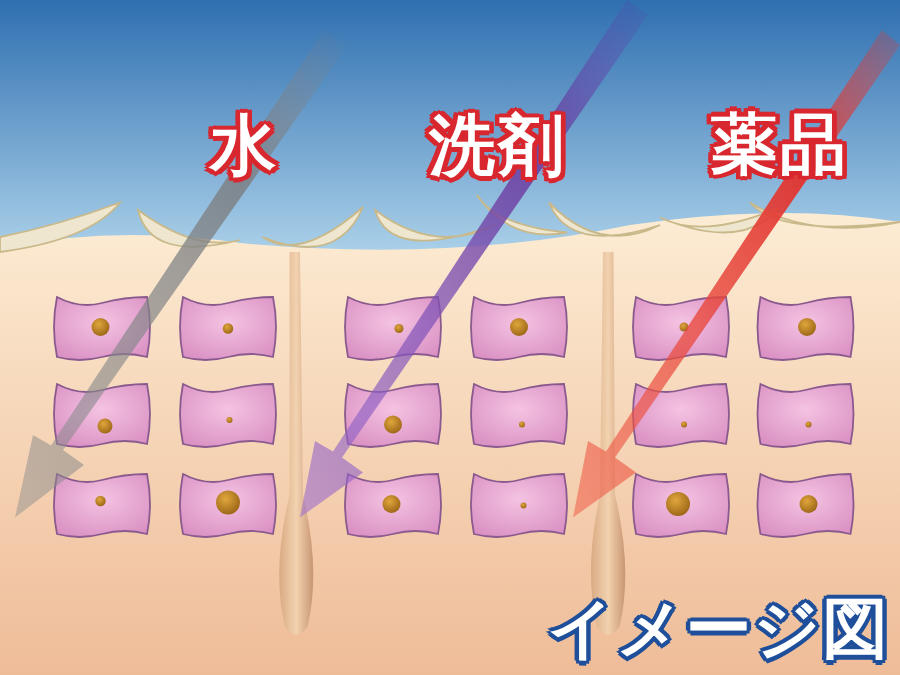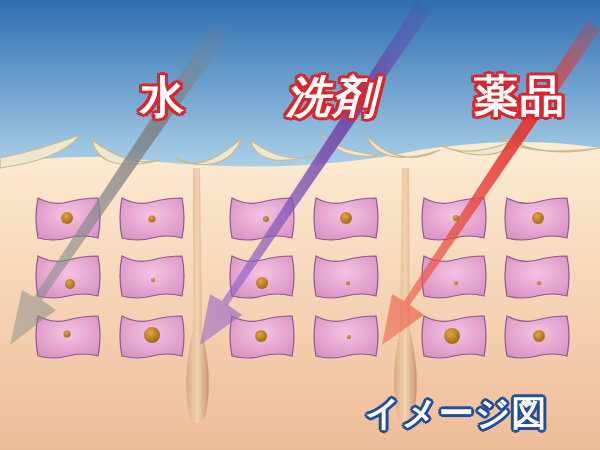--- a/index.html
+++ b/index.html
@@ -4,21 +4,21 @@
 <style>
   html,body{margin:0;padding:0;}
   body{width:600px;height:450px;overflow:hidden;position:relative;font-family:"DejaVu Sans",sans-serif;}
   #stage{position:absolute;left:0;top:0;width:600px;height:450px;}
   .label{position:absolute;font-weight:bold;font-size:44px;color:#fff;
     -webkit-text-stroke:0;letter-spacing:2px;
     text-shadow:
       3px 0 0 #d8272e,-3px 0 0 #d8272e,0 3px 0 #d8272e,0 -3px 0 #d8272e,
       2px 2px 0 #d8272e,-2px -2px 0 #d8272e,2px -2px 0 #d8272e,-2px 2px 0 #d8272e,
       3px 2px 0 #d8272e,-3px 2px 0 #d8272e,3px -2px 0 #d8272e,-3px -2px 0 #d8272e;}
-  .caption{position:absolute;font-weight:bold;font-size:35px;color:#fff;letter-spacing:1px;
+  .caption{position:absolute;font-weight:bold;font-size:44px;color:#fff;letter-spacing:1px;
     text-shadow:
       3px 0 0 #1f4f9a,-3px 0 0 #1f4f9a,0 3px 0 #1f4f9a,0 -3px 0 #1f4f9a,
       2px 2px 0 #1f4f9a,-2px -2px 0 #1f4f9a,2px -2px 0 #1f4f9a,-2px 2px 0 #1f4f9a;}
 </style>
 </head>
 <body>
 
 <div id="stage">
 <svg width="600" height="450" viewBox="0 0 600 450" xmlns="http://www.w3.org/2000/svg">
   <defs>
@@ -129,16 +129,16 @@
   </g>
   <g>
     <path d="M418,0 L432,10 L228,305 L242,315 L200,345 L210,294 L222,301 Z" fill="url(#gDet)"></path>
   </g>
   <g>
     <path d="M588,20 L600,30 L410,305 L424,315 L382,345 L392,294 L404,301 Z" fill="url(#gChem)"></path>
   </g>
 </svg>
 
 <div class="label" style="left:140px;top:68px;">水</div>
-<div class="label" style="left:286px;top:68px;font-style:italic;">洗剤</div>
+<div class="label" style="left:286px;top:68px;">洗剤</div>
 <div class="label" style="left:474px;top:67px;">薬品</div>
 <div class="caption" style="left:365px;top:390px;">イメージ図</div>
 </div>
 
 </body></html>

